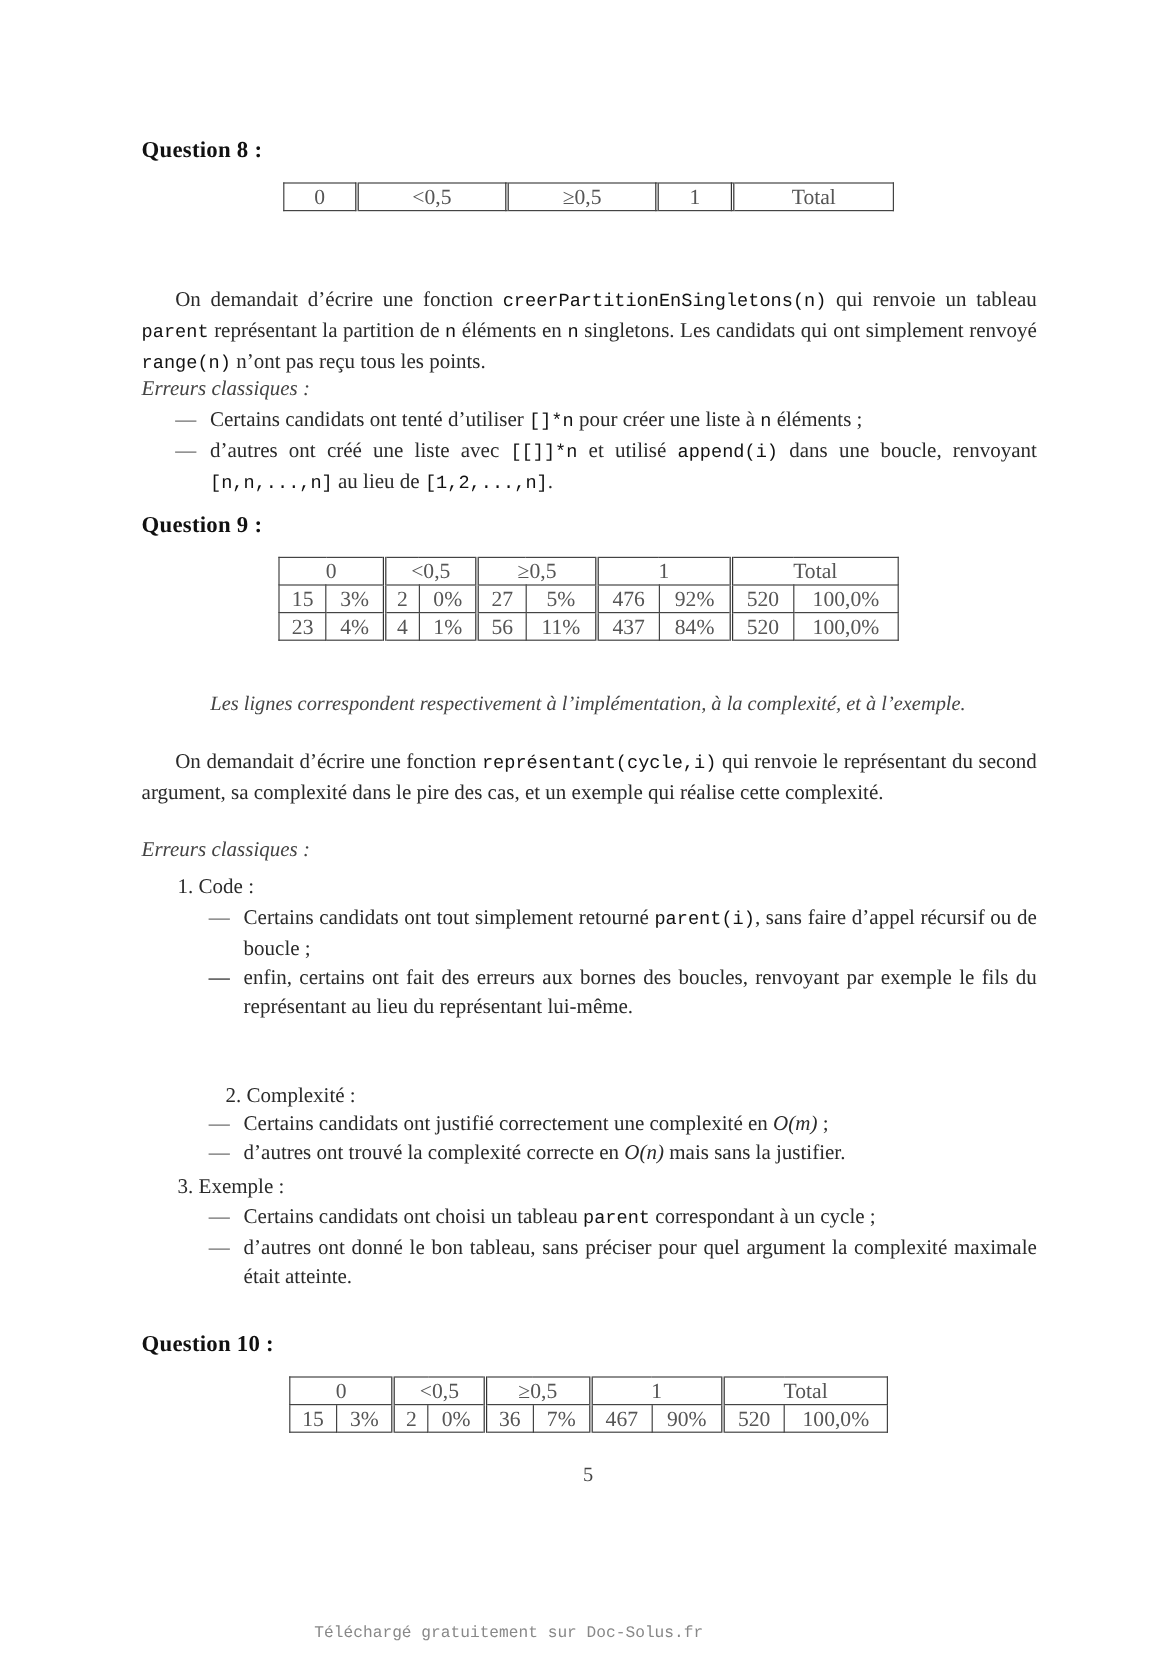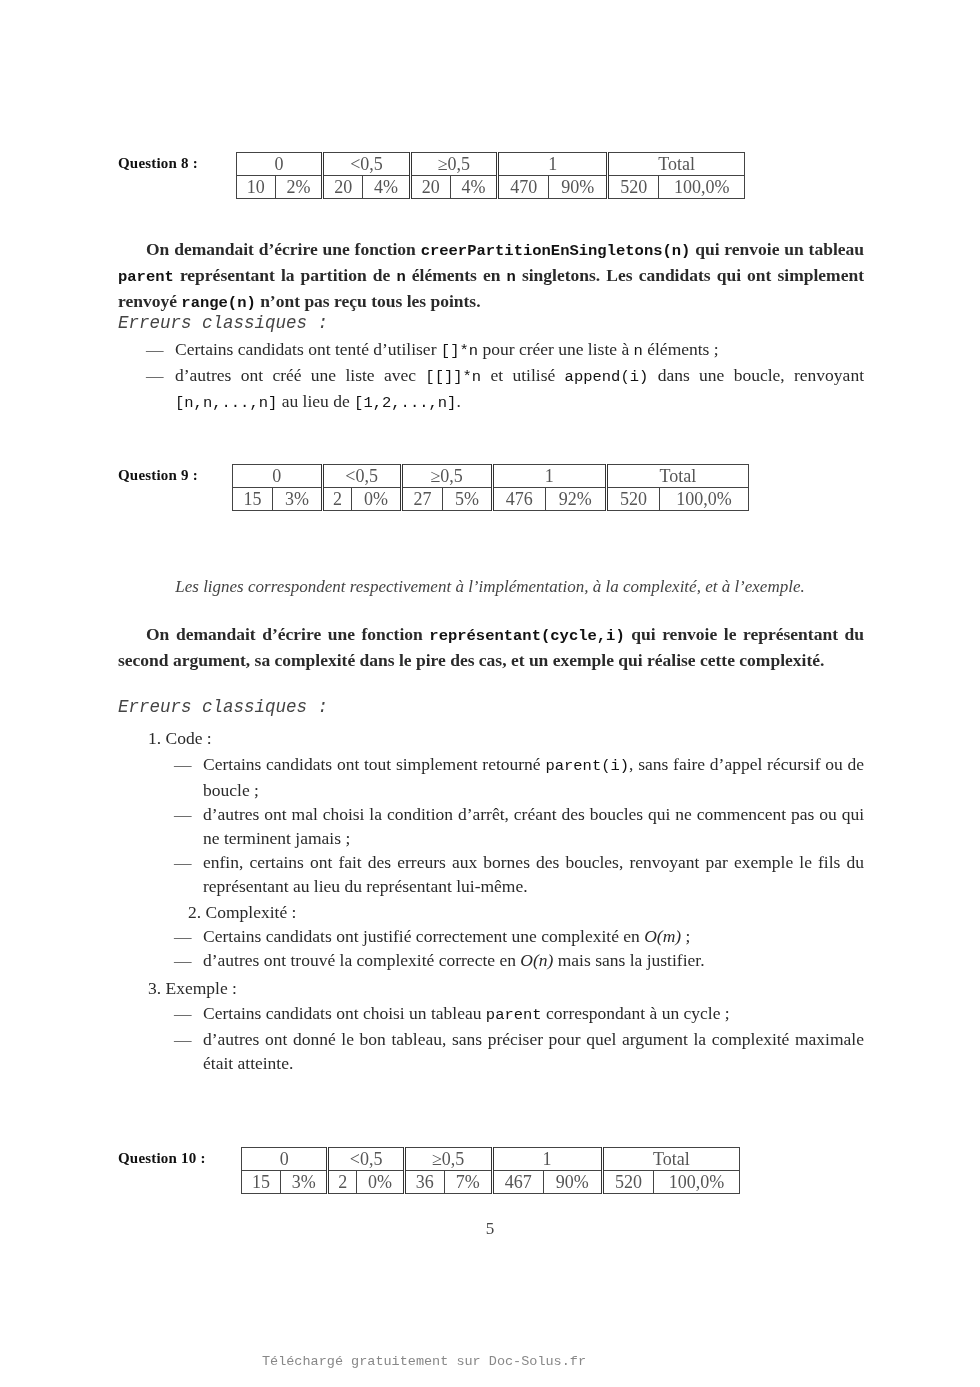--- a/index.html
+++ b/index.html
@@ -1,30 +1,30 @@
 <!DOCTYPE html>
 <html><head>
 <meta charset="utf-8">
 <style>
   html, body { margin: 0; padding: 0; background: #ffffff; }
   body { width: 980px; height: 1387px; position: relative; overflow: hidden;
          font-family: "DejaVu Serif", "Liberation Serif", serif; color: #2a2a2a; }
   .page { position: absolute; left: 0; top: 0; width: 980px; height: 1387px; }
   .qtitle { position: absolute; left: 118px; font-family: "Liberation Serif", serif; font-weight: bold;
-            font-size: 15px; color: #111; letter-spacing: 0.2px; margin-top: 40px; }
+            font-size: 19px; color: #111; letter-spacing: 0.2px; }
   .tbl { position: absolute; border-collapse: collapse; font-family: "Liberation Serif", serif;
          font-size: 18px; color: #555; }
   .tbl td { border: 1px solid #444; text-align: center; padding: 0 6px; height: 22px; line-height: 22px; }
   .tbl td.dbl { border-left: 3px double #333; }
   .para { position: absolute; left: 118px; width: 746px; font-family: "Liberation Serif", serif;
-          font-size: 17.5px; line-height: 24px; color: #2a2a2a; text-align: justify; font-weight: bold; }
+          font-size: 17.5px; line-height: 24px; color: #2a2a2a; text-align: justify; }
   .para .indent { display: inline-block; width: 28px; }
   .mono { font-family: "Liberation Mono", "DejaVu Sans Mono", monospace; font-size: 15.5px; color: #111; }
   .italic { font-style: italic; }
-  .ital-label { position: absolute; left: 118px; font-family: Liberation Mono, monospace; font-style: italic;
+  .ital-label { position: absolute; left: 118px; font-family: Liberation Serif, serif; font-style: italic;
                 font-size: 17.5px; color: #444; }
   .bullets { position: absolute; font-family: "Liberation Serif", serif; font-size: 17.5px; line-height: 24px;
              color: #2a2a2a; margin: 0; padding: 0; list-style: none; }
   .bullets li { position: relative; padding-left: 29px; text-align: justify; }
   .bullets li .dash { position: absolute; left: 0; top: 0; color: #555; }
   .enum-label { position: absolute; font-family: "Liberation Serif", serif; font-size: 17.5px; color: #2a2a2a; }
   .caption { position: absolute; left: 0; width: 980px; text-align: center; top: 577px;
              font-family: "Liberation Serif", serif; font-style: italic; font-size: 17px; color: #444; }
   .pagenum { position: absolute; left: 0; width: 980px; text-align: center; top: 1219px;
              font-family: "Liberation Serif", serif; font-size: 17px; color: #444; }
@@ -39,32 +39,20 @@
   <div class="qtitle" style="top:115px;">Question 8 :</div>
 
   <table class="tbl" style="left:236px; top:152px; width:509px;">
     <tbody>
         <tr>
       <td colspan="2">0</td>
       <td colspan="2" class="dbl">&lt;0,5</td>
       <td colspan="2" class="dbl">≥0,5</td>
       <td colspan="2" class="dbl">1</td>
       <td colspan="2" class="dbl">Total</td>
-    </tr>
-    <tr>
-      <td>10</td>
-      <td>2%</td>
-      <td class="dbl">20</td>
-      <td>4%</td>
-      <td class="dbl">20</td>
-      <td>4%</td>
-      <td class="dbl">470</td>
-      <td>90%</td>
-      <td class="dbl">520</td>
-      <td>100,0%</td>
     </tr>
   </tbody>
     </table>
 
   <div class="para" style="top:237px;"><span class="indent"></span><span>On demandait d’écrire une fonction </span><span class="mono">creerPartitionEnSingletons(n)</span><span> qui renvoie un tableau </span><span class="mono">parent</span><span>  représentant la partition de </span><span class="mono">n</span><span> éléments en </span><span class="mono">n</span><span> singletons. Les candidats qui ont simplement renvoyé </span><span class="mono">range(n)</span><span> n’ont pas reçu tous les points.</span></div>
 
   <div class="ital-label" style="top:313px;">Erreurs classiques :</div>
 
   <ul class="bullets" style="left:146px; top:337px; width:718px;">
     <li><span class="dash">—</span><span>Certains candidats ont tenté d’utiliser </span><span class="mono">[]*n</span><span> pour créer une liste à </span><span class="mono">n</span><span> éléments ;</span></li>
@@ -87,33 +75,45 @@
       <td>3%</td>
       <td class="dbl">2</td>
       <td>0%</td>
       <td class="dbl">27</td>
       <td>5%</td>
       <td class="dbl">476</td>
       <td>92%</td>
       <td class="dbl">520</td>
       <td>100,0%</td>
     </tr>
+    <tr>
+      <td>23</td>
+      <td>4%</td>
+      <td class="dbl">4</td>
+      <td>1%</td>
+      <td class="dbl">56</td>
+      <td>11%</td>
+      <td class="dbl">437</td>
+      <td>84%</td>
+      <td class="dbl">520</td>
+      <td>100,0%</td>
+    </tr>
   </tbody>
     </table>
 
   <div class="caption">Les lignes correspondent respectivement à l’implémentation, à la complexité, et à l’exemple.</div>
 
   <div class="para" style="top:622px;"><span class="indent"></span><span>On demandait d’écrire une fonction </span><span class="mono">représentant(cycle,i)</span><span> qui renvoie le représentant du second argument, sa complexité dans le pire des cas, et un exemple qui réalise cette complexité.</span></div>
 
   <div class="ital-label" style="top:697px;">Erreurs classiques :</div>
 
   <div class="enum-label" style="left:148px; top:728px;">1. Code :</div>
   <ul class="bullets" style="left:174px; top:752px; width:690px;">
     <li><span class="dash">—</span><span>Certains candidats ont tout simplement retourné </span><span class="mono">parent(i)</span><span>, sans faire d’appel récursif ou de boucle ;</span></li>
-    <li><span class="dash">—</span><span>d’autres ont mal choisi la condition d’arrêt, créant des boucles qui ne commencent pas ou qui ne terminent jamais ;</span></li>
+    <li><span class="dash">—</span></li>
     <li><span class="dash">—</span><span>enfin, certains ont fait des erreurs aux bornes des boucles, renvoyant par exemple le fils du représentant au lieu du représentant lui-même.</span></li>
   </ul>
 
   <div class="enum-label" style="left:148px; top:902px;margin-left:40px;">2. Complexité :</div>
   <ul class="bullets" style="left:174px; top:924px; width:690px;">
     <li><span class="dash">—</span><span>Certains candidats ont justifié correctement une complexité en </span><span class="italic">O(m)</span><span> ;</span></li>
     <li><span class="dash">—</span><span>d’autres ont trouvé la complexité correcte en </span><span class="italic">O(n)</span><span> mais sans la justifier.</span></li>
   </ul>
 
   <div class="enum-label" style="left:148px; top:978px;">3. Exemple :</div>

